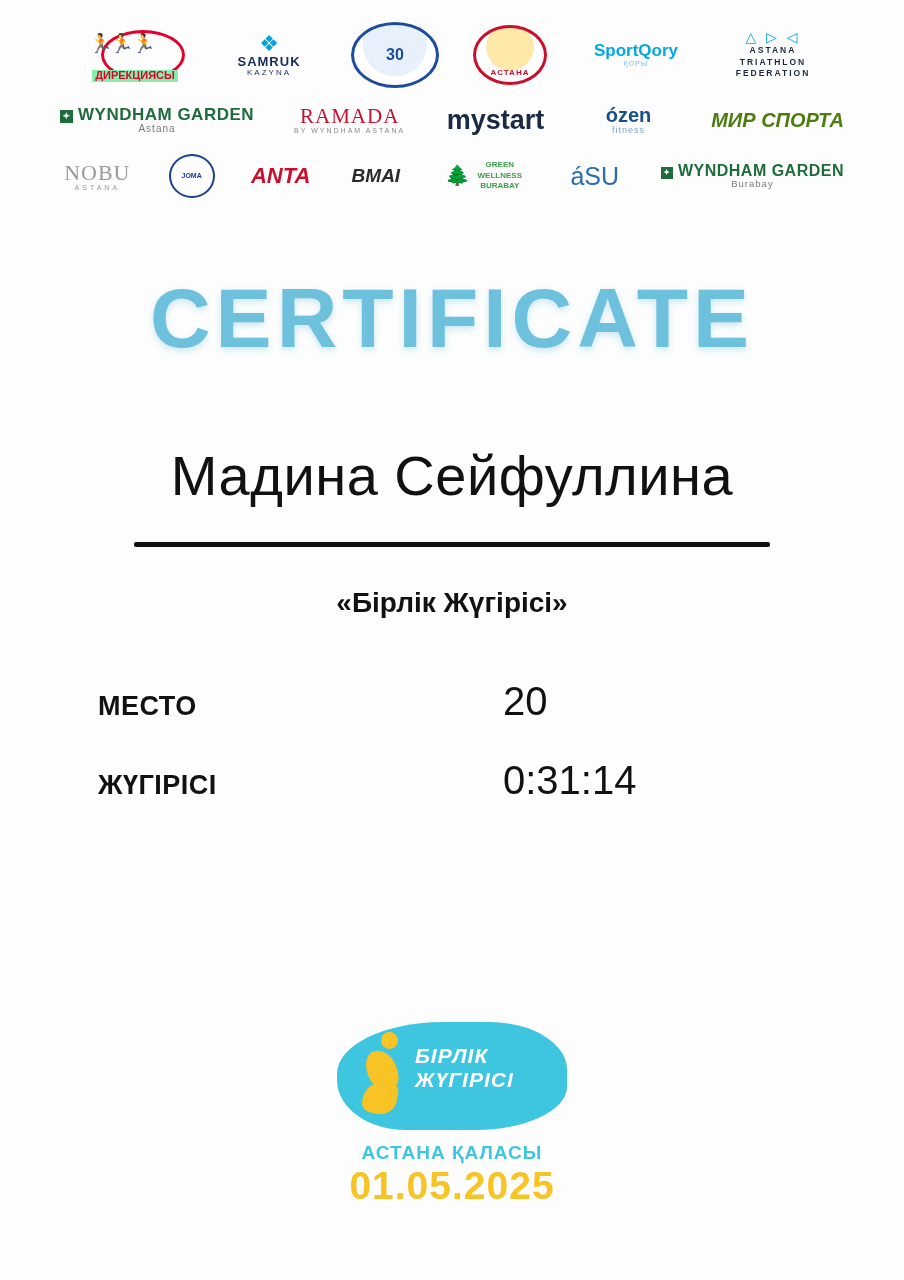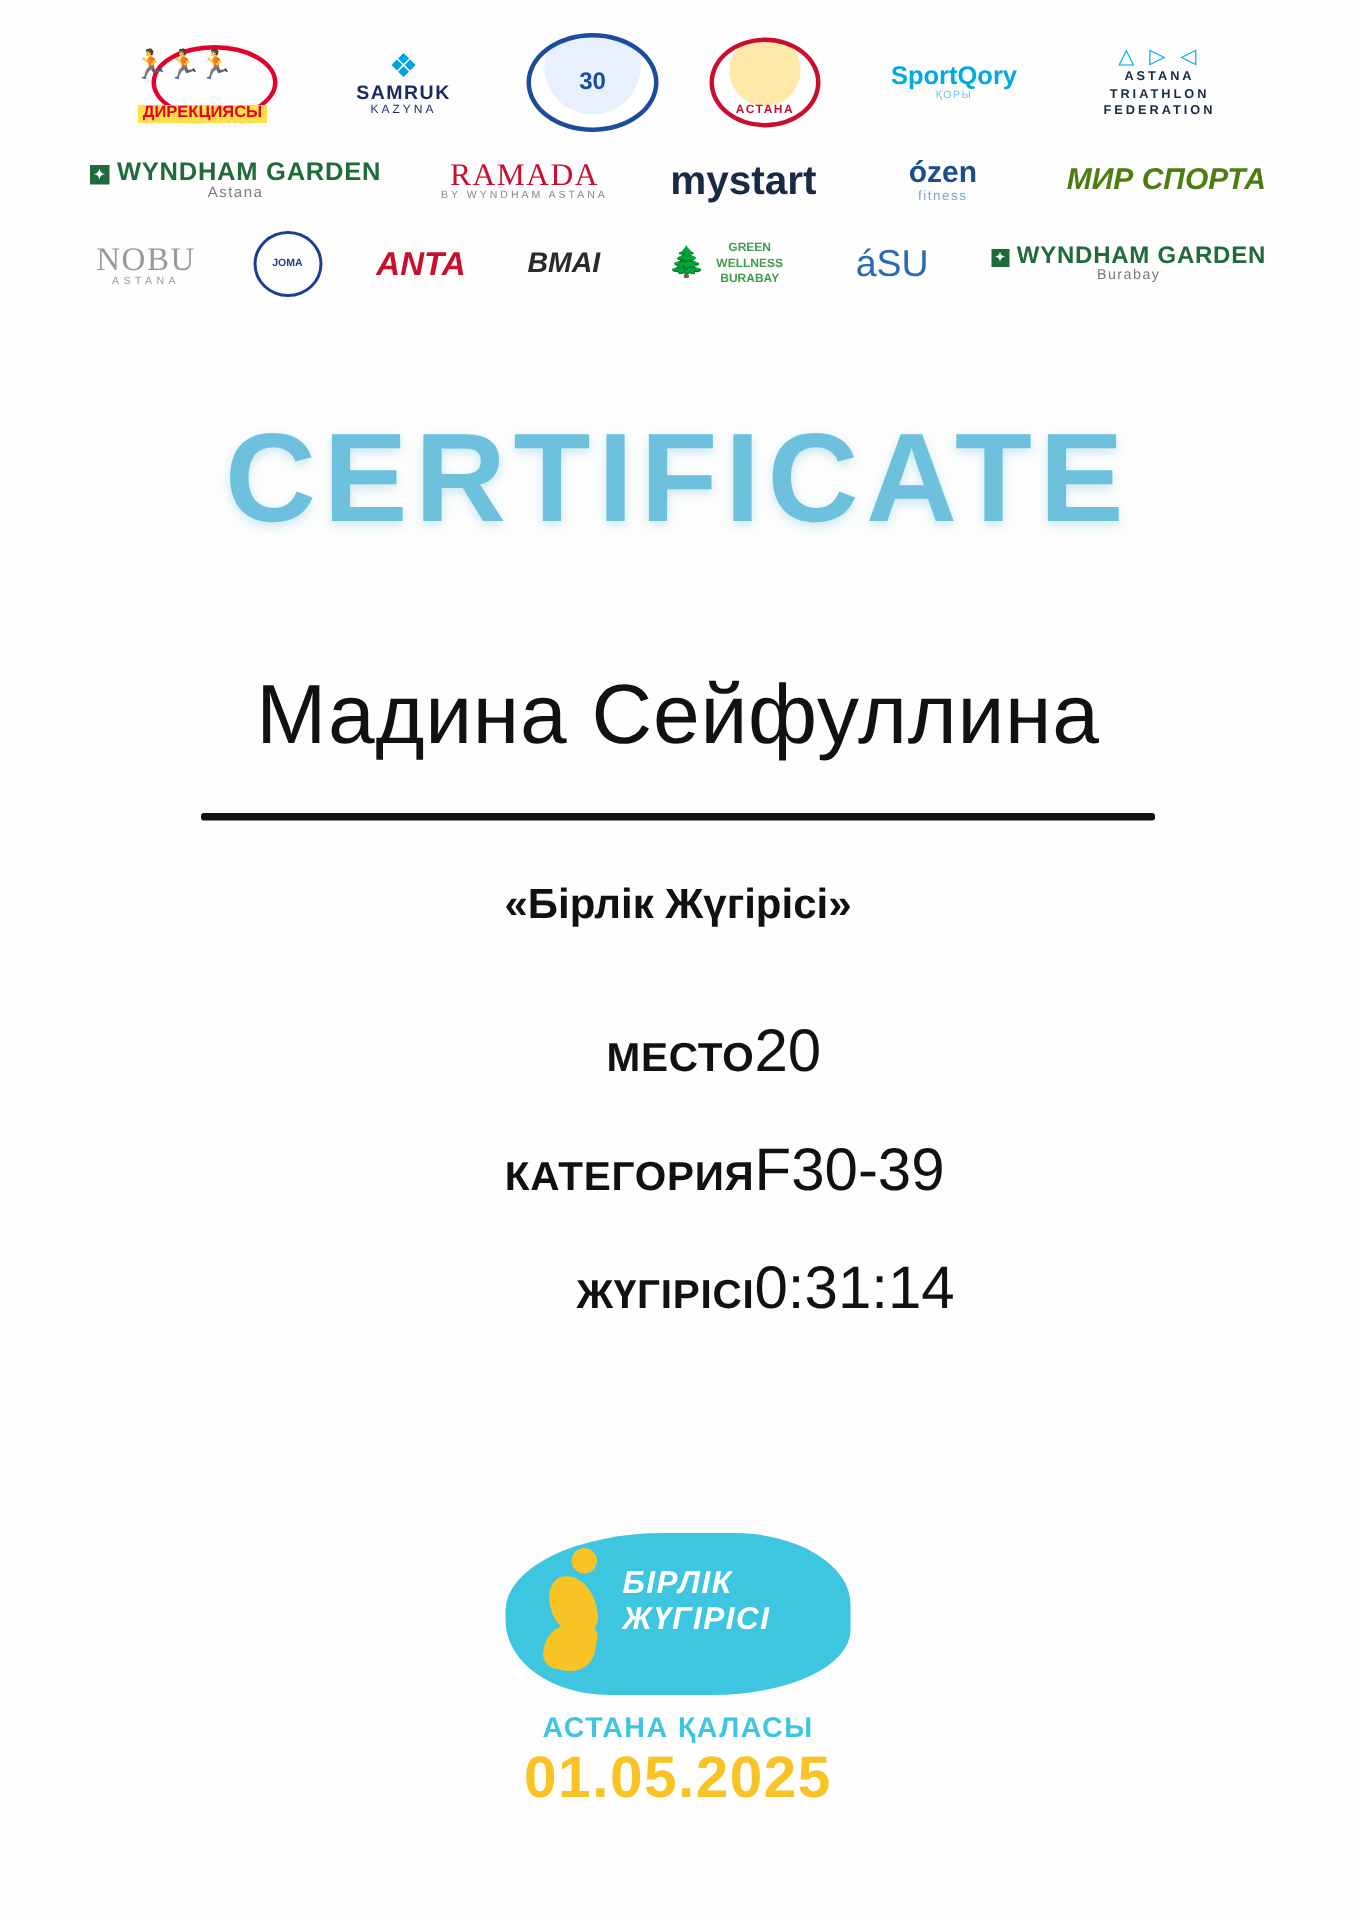--- a/index.html
+++ b/index.html
@@ -54,21 +54,21 @@
   .lg-direkciyasy .ring {
     position: absolute; left: 18px; top: 2px;
     width: 78px; height: 44px;
     border: 3px solid #e4002b;
     border-radius: 50%;
   }
   .lg-direkciyasy .figs {
     position: absolute; left: 6px; top: 6px;
     font-size: 19px; letter-spacing: -2px;
   }
-  .lg-direkciyasy .word { position: relative; z-index: 2; background: #fde047; padding: 0 3px; }
+  .lg-direkciyasy .word { position: relative; z-index: 2; background: #86efac; padding: 0 3px; }
 
   .lg-samruk { width: 96px; color: #1a2a5e; }
   .lg-samruk .mark { font-size: 22px; color: #00a3e0; line-height: 1; }
   .lg-samruk .t1 { font-size: 13px; font-weight: bold; letter-spacing: 1px; }
   .lg-samruk .t2 { font-size: 8px; letter-spacing: 2px; }
 
   .lg-emblem30 {
     width: 82px; height: 60px; border-radius: 50%;
     border: 3px solid #1c4c9c; color: #1c4c9c;
     display: flex; align-items: center; justify-content: center;
@@ -159,21 +159,20 @@
     text-align: center;
     font-size: 28px;
     font-weight: bold;
     color: #111111;
   }
 
   
   .results {
     margin: 60px 0 0 0;
     padding: 0 98px;
-    text-align: right;
   }
   .result-row {
     display: flex;
     align-items: baseline;
     margin-bottom: 34px;
   }
   .result-label {
     width: 405px;
     font-size: 27px;
     font-weight: bold;
@@ -357,24 +356,20 @@
   <div class="rule"></div>
 
   <div class="event">«Бірлік Жүгірісі»</div>
 
   <div class="results">
     <div class="result-row">
       <div class="result-label">МЕСТО</div>
       <div class="result-value">20</div>
     </div>
     <div class="result-row">
-      <div class="result-label">КАТЕГОРИЯ</div>
-      <div class="result-value">F30-39</div>
-    </div>
-    <div class="result-row">
       <div class="result-label">ЖҮГІРІСІ</div>
       <div class="result-value">0:31:14</div>
     </div>
   </div>
 
   <div class="event-logo">
     <div class="emblem">
       <div class="runner">
         <span class="head"></span>
         <span class="body"></span>

